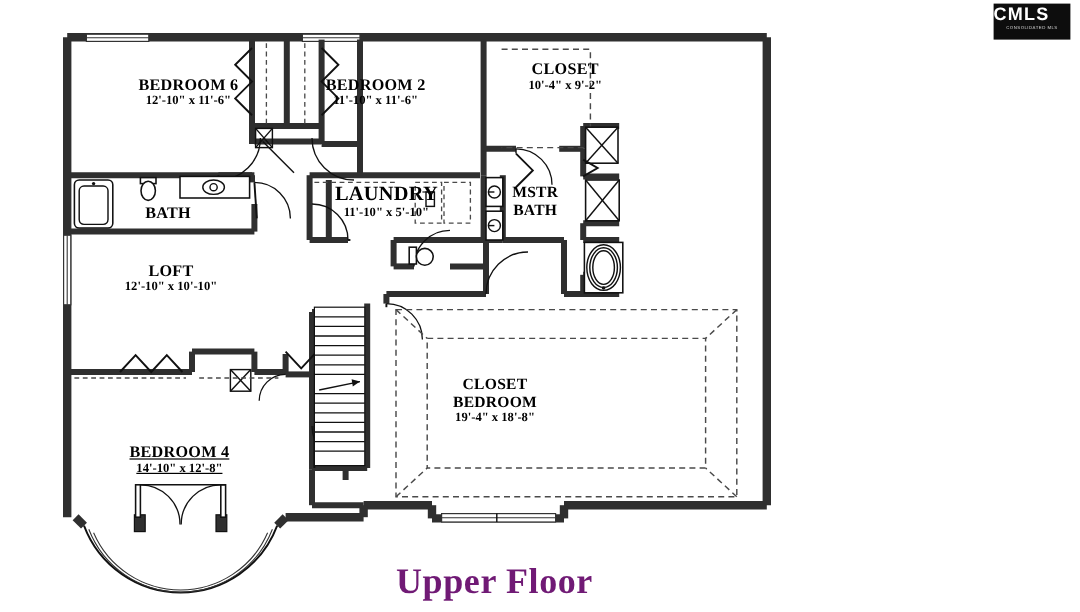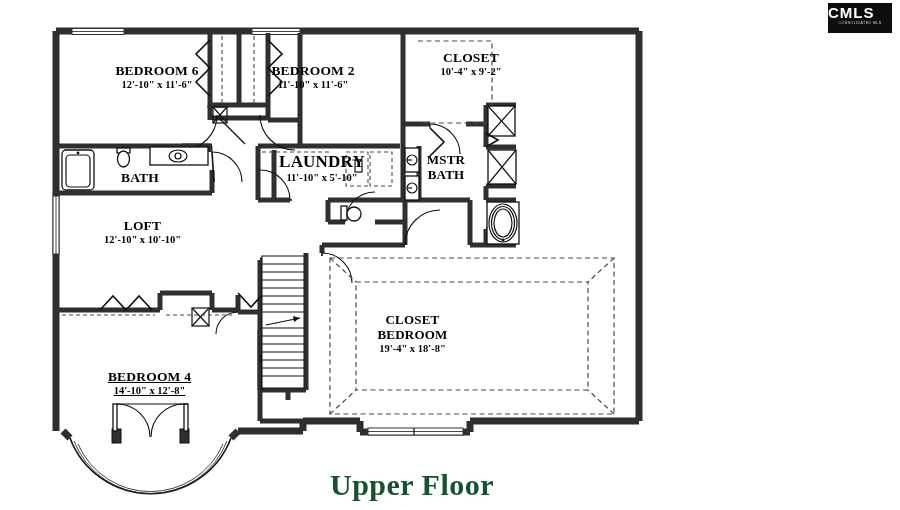--- a/index.html
+++ b/index.html
@@ -7,21 +7,21 @@
   body{width:900px;height:510px;overflow:hidden;font-family:"Liberation Serif",serif;}
   #stage{position:relative;width:900px;height:510px;background:#ffffff;}
   #plan-svg{position:absolute;left:0;top:0;width:900px;height:510px;}
 
   .room-label{position:absolute;text-align:center;color:#000;font-family:"Liberation Serif",serif;font-weight:bold;white-space:nowrap;line-height:1.12;}
   .room-label .rname{display:block;font-size:13.5px;letter-spacing:.2px;}
   .room-label .rdim{display:block;font-size:10.5px;letter-spacing:0px;margin-top:1px;}
   .room-label.small .rname{font-size:17px;}
   .room-label.two-line .rname{font-size:13px;}
 
-  #floor-title{position:absolute;left:330px;top:468px;font-family:"Liberation Serif",serif;font-weight:bold;font-size:30px;color:#14532d;letter-spacing:0.5px;}
+  #floor-title{position:absolute;left:330px;top:468px;font-family:"Liberation Serif",serif;font-weight:bold;font-size:30px;color:#701a75;letter-spacing:0.5px;}
 
   #cmls-logo{position:absolute;left:828px;top:3px;width:64px;height:30px;background:#0d0d0d;}
   #cmls-logo .cm-text{position:absolute;left:0;top:1px;width:64px;text-align:left;color:#ffffff;
       font-family:"Liberation Sans",sans-serif;font-weight:bold;font-size:15px;letter-spacing:1px;line-height:17px;}
   #cmls-logo .cm-sub{position:absolute;left:0;top:18px;width:64px;text-align:center;color:#d8d8d8;
       font-family:"Liberation Sans",sans-serif;font-size:3.6px;letter-spacing:.4px;}
 </style>
 </head>
 <body>
 

